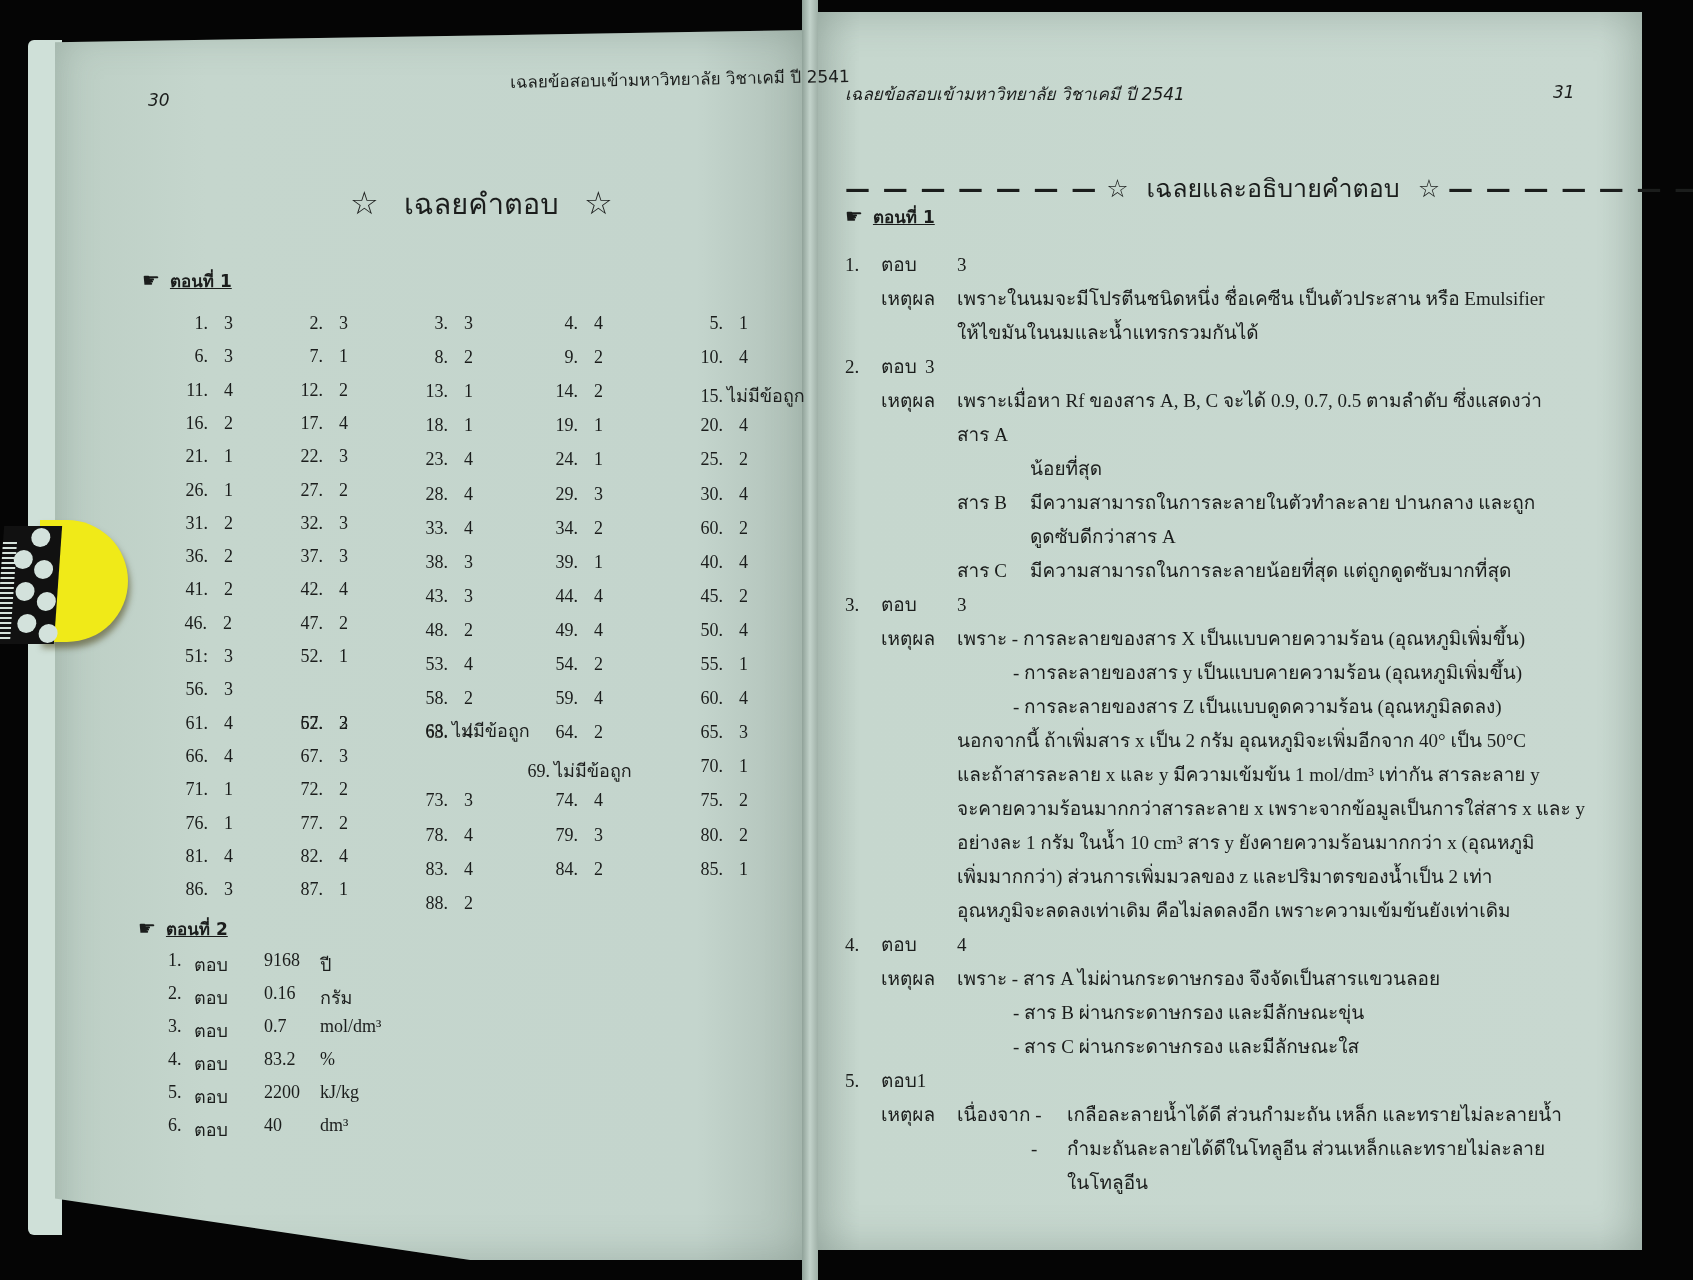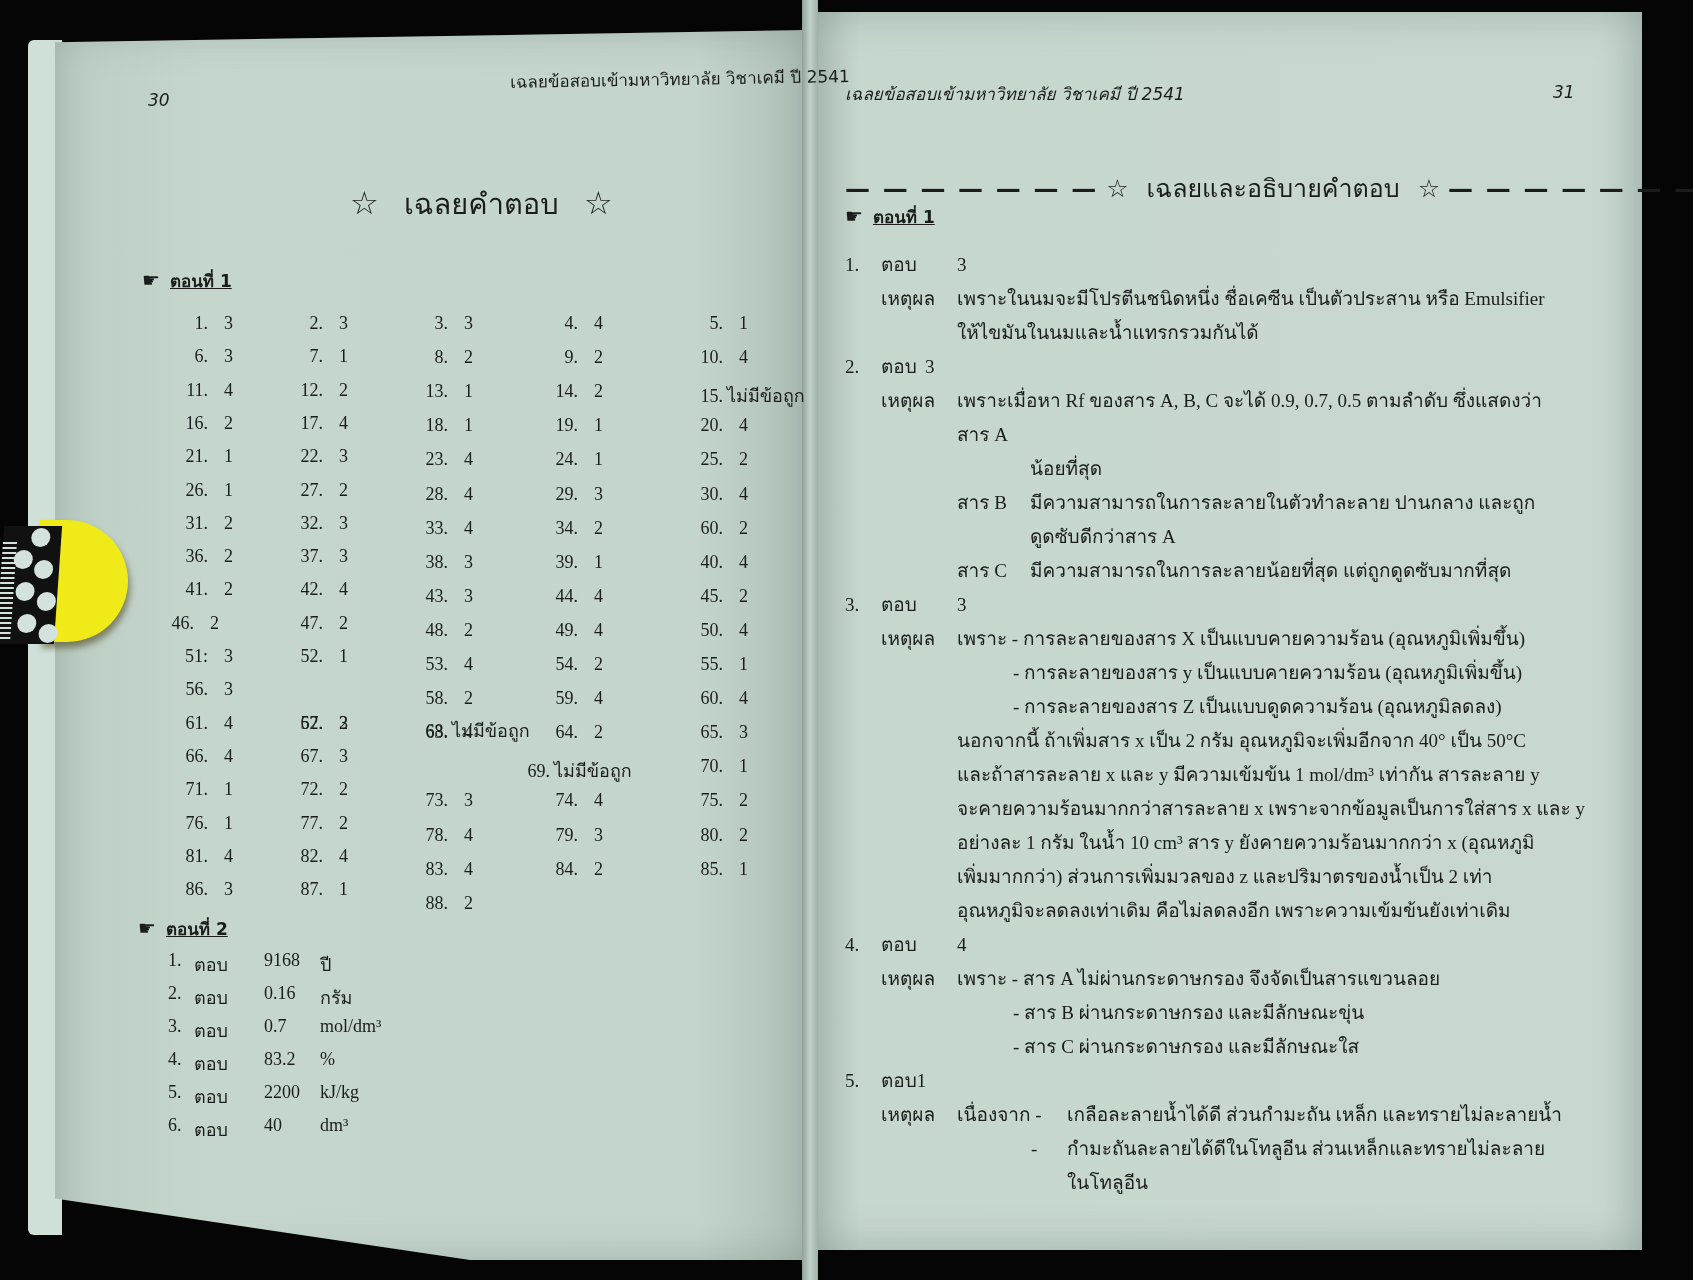--- a/index.html
+++ b/index.html
@@ -121,21 +121,21 @@
     <div class="grid-cell" style="left: 170px; top: 546.1px;"><span class="n">36.</span><span class="a">2</span></div>
     <div class="grid-cell" style="left: 285px; top: 546.1px;"><span class="n">37.</span><span class="a">3</span></div>
     <div class="grid-cell" style="left: 410px; top: 551.7px;"><span class="n">38.</span><span class="a">3</span></div>
     <div class="grid-cell" style="left: 540px; top: 551.7px;"><span class="n">39.</span><span class="a">1</span></div>
     <div class="grid-cell" style="left: 685px; top: 551.7px;"><span class="n">40.</span><span class="a">4</span></div>
     <div class="grid-cell" style="left: 170px; top: 579.4px;"><span class="n">41.</span><span class="a">2</span></div>
     <div class="grid-cell" style="left: 285px; top: 579.4px;"><span class="n">42.</span><span class="a">4</span></div>
     <div class="grid-cell" style="left: 410px; top: 585.8px;"><span class="n">43.</span><span class="a">3</span></div>
     <div class="grid-cell" style="left: 540px; top: 585.8px;"><span class="n">44.</span><span class="a">4</span></div>
     <div class="grid-cell" style="left: 685px; top: 585.8px;"><span class="n">45.</span><span class="a">2</span></div>
-    <div class="grid-cell" style="left: 156px; top: 612.7px; font-family: Liberation Serif, serif;"><span class="n">46.</span><span class="a">2</span></div>
+    <div class="grid-cell" style="left: 169px; top: 612.7px; font-family: Liberation Serif, serif;"><span class="n">46.</span><span class="a">2</span></div>
     <div class="grid-cell" style="left: 285px; top: 612.7px;"><span class="n">47.</span><span class="a">2</span></div>
     <div class="grid-cell" style="left: 410px; top: 619.9px;"><span class="n">48.</span><span class="a">2</span></div>
     <div class="grid-cell" style="left: 540px; top: 619.9px;"><span class="n">49.</span><span class="a">4</span></div>
     <div class="grid-cell" style="left: 685px; top: 619.9px;"><span class="n">50.</span><span class="a">4</span></div>
     <div class="grid-cell" style="left: 170px; top: 646px;"><span class="n">51:</span><span class="a">3</span></div>
     <div class="grid-cell" style="left: 285px; top: 646px;"><span class="n">52.</span><span class="a">1</span></div>
     <div class="grid-cell" style="left: 410px; top: 654px;"><span class="n">53.</span><span class="a">4</span></div>
     <div class="grid-cell" style="left: 540px; top: 654px;"><span class="n">54.</span><span class="a">2</span></div>
     <div class="grid-cell" style="left: 685px; top: 654px;"><span class="n">55.</span><span class="a">1</span></div>
     <div class="grid-cell" style="left: 170px; top: 679.3px;"><span class="n">56.</span><span class="a">3</span></div>

